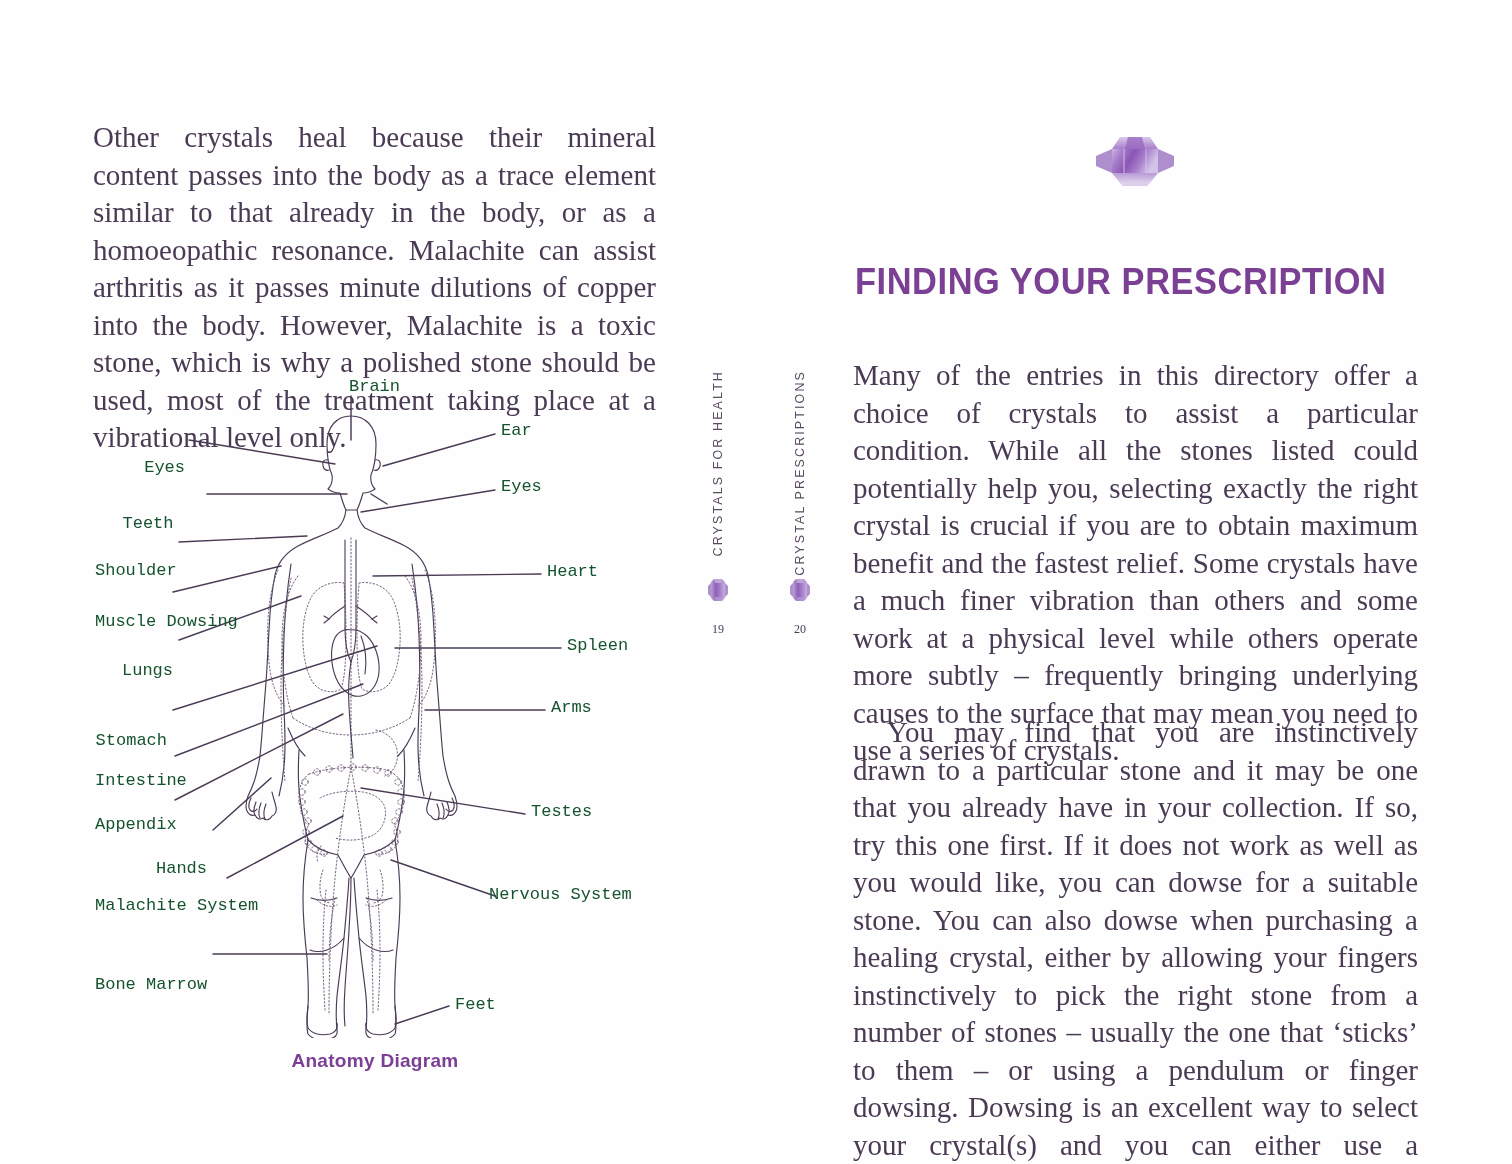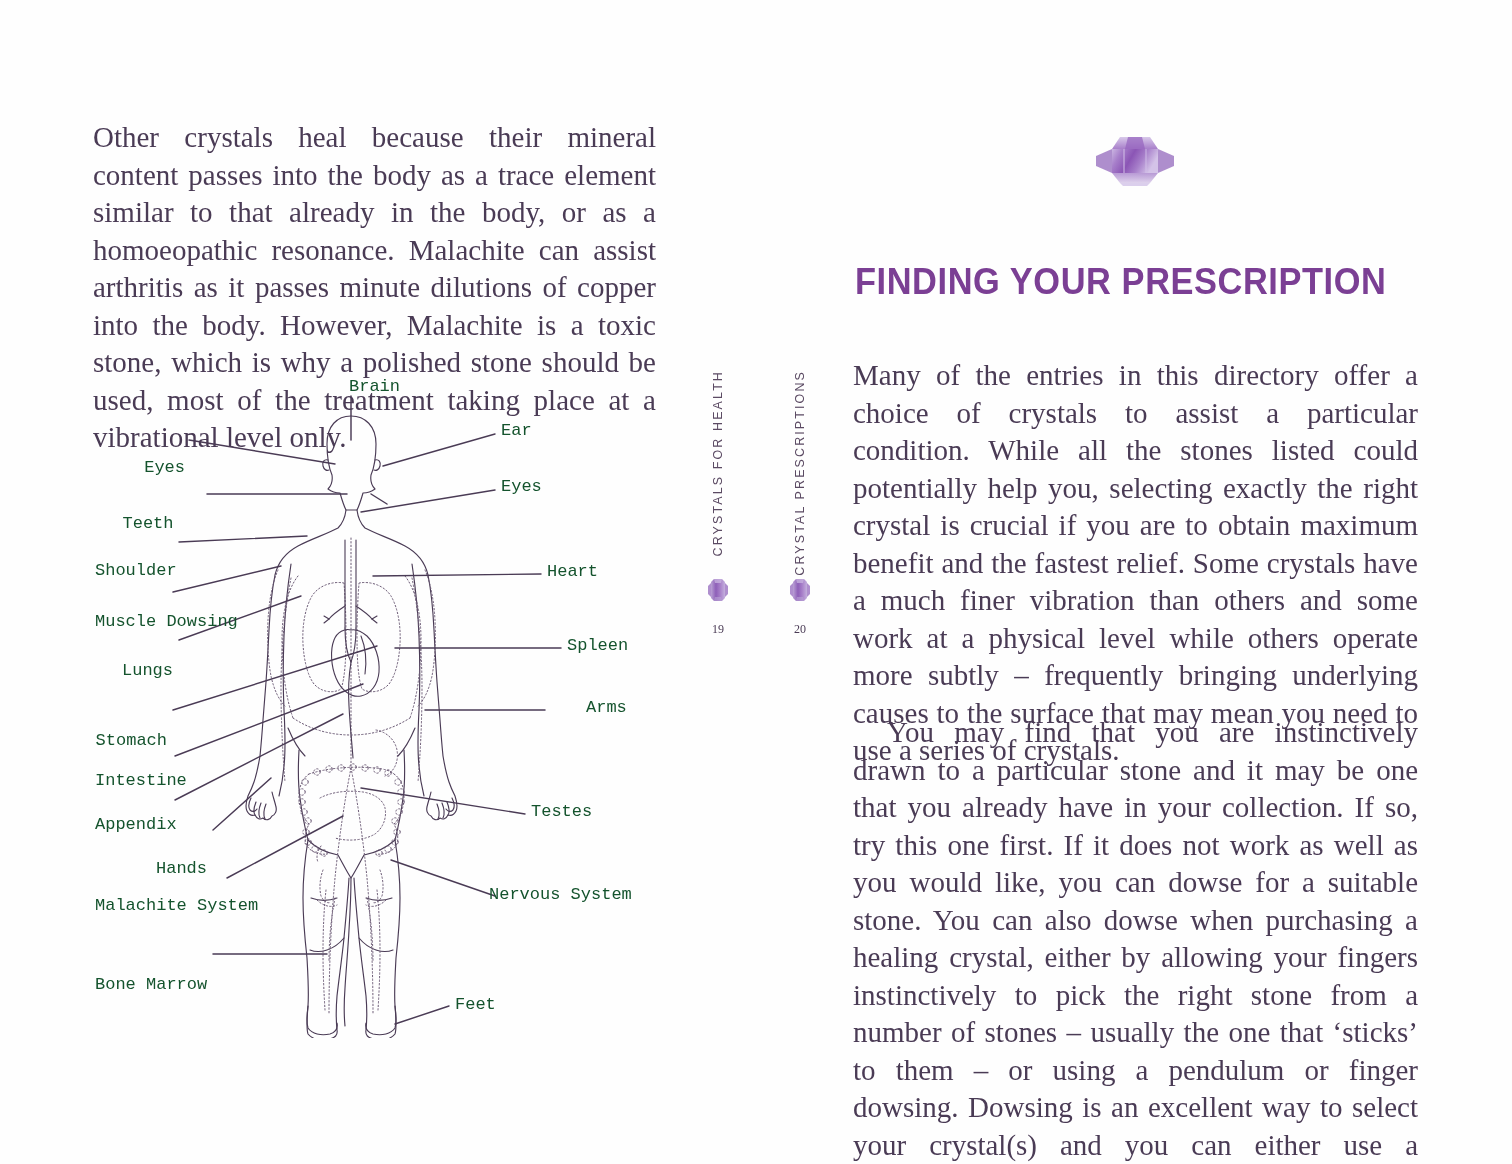--- a/index.html
+++ b/index.html
@@ -427,25 +427,26 @@
     <div class="diagram-label right-align" style="left: 0px; top: 362px; width: 74px;">Intestine</div>
     <div class="diagram-label right-align" style="left: 0px; top: 406px; width: 74px;">Appendix</div>
     <div class="diagram-label right-align" style="left: 0px; top: 450px; width: 112px;">Hands</div>
     <div class="diagram-label right-align" style="left: 0px; top: 487px; width: 126px;">Malachite System</div>
     <div class="diagram-label right-align" style="left: 0px; top: 566px; width: 112px;">Bone Marrow</div>
 
     <div class="diagram-label" style="left: 406px; top: 44px;">Ear</div>
     <div class="diagram-label" style="left: 406px; top: 100px;">Eyes</div>
     <div class="diagram-label" style="left: 452px; top: 185px;">Heart</div>
     <div class="diagram-label" style="left: 472px; top: 259px;">Spleen</div>
-    <div class="diagram-label" style="left: 456px; top: 321px; margin-left: 35px;">Arms</div>
+    <div class="diagram-label" style="left: 456px; top: 321px;">Arms</div>
     <div class="diagram-label" style="left: 436px; top: 425px;">Testes</div>
     <div class="diagram-label" style="left: 394px; top: 508px;">Nervous System</div>
     <div class="diagram-label" style="left: 360px; top: 618px;">Feet</div>
 
+    <div id="anatomy-caption">Anatomy Diagram</div>
   </div>
 </div>
 
 <div id="spine">
 
   <div class="spine-col" id="spine-col-left">
     <div class="spine-head-wrap">
       <div class="running-head">CRYSTALS FOR HEALTH</div>
     </div>
     <div class="spine-crystal">

